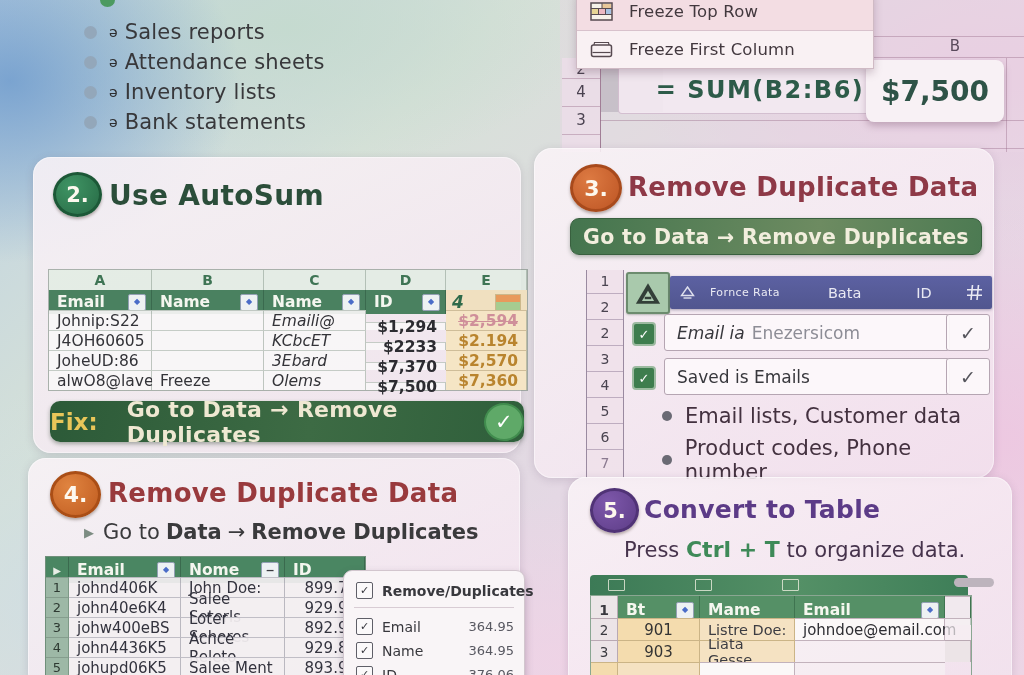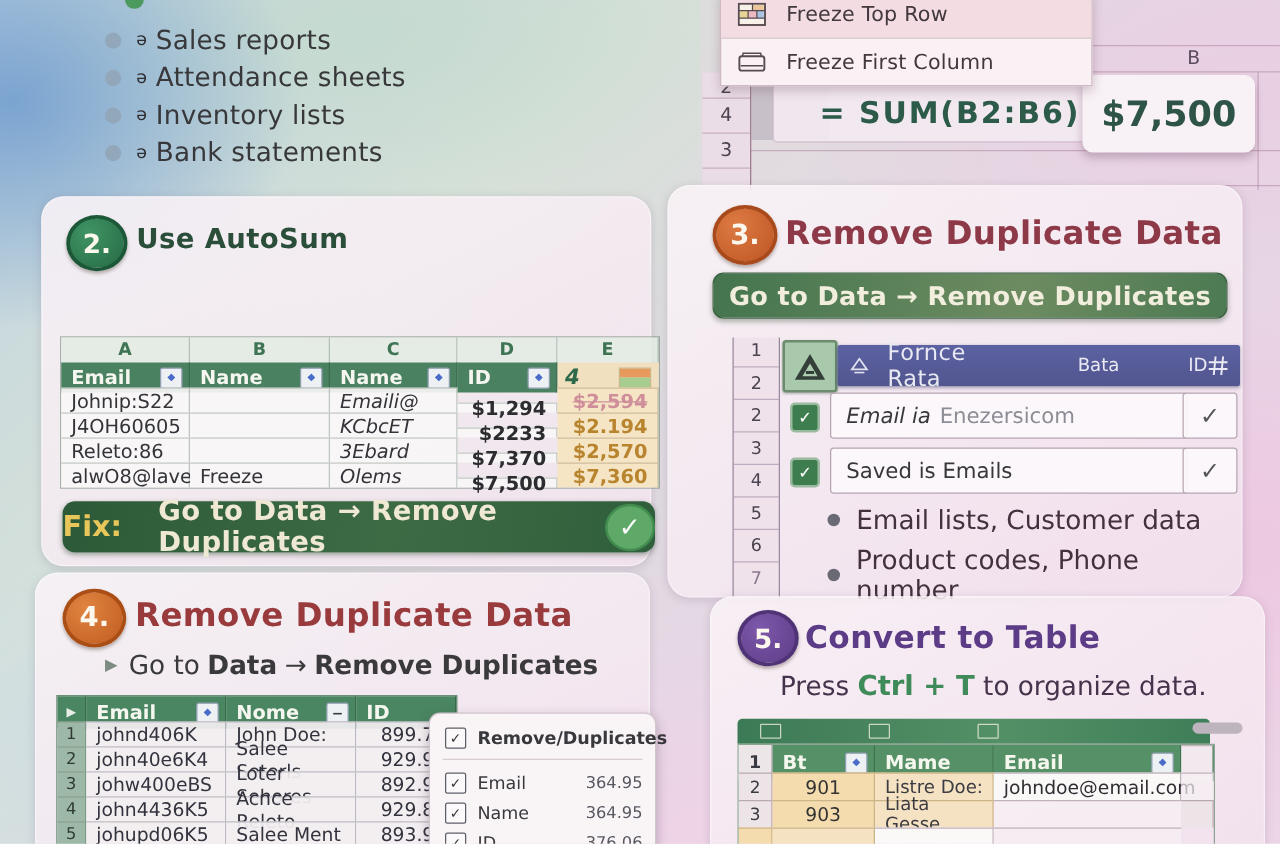--- a/index.html
+++ b/index.html
@@ -177,21 +177,21 @@
           <path d="M4 4 L4.5 1.5 L18.5 1.5 L19 4" fill="none" stroke="#574a50" stroke-width="1.2"></path>
           <path d="M2.5 11.5 H20.5" stroke="#574a50" stroke-width="1.2"></path>
         </svg>
       </span>
       <span class="mi-label">Freeze First Column</span>
     </div>
   </div>
 
   <div class="card" style="left:33px;top:157px;width:488px;height:296px;">
     <div class="badge" style="left:20px;top:15px;width:43px;height:39px;background:radial-gradient(circle at 35% 30%,#3f9464,#276a45);border:3px solid #1c5837;font-size:21px;">2.</div>
-    <div class="sec-title" style="left:76px;top:22px;font-size:22px;color:#2b4e3a;">Use AutoSum</div>
+    <div class="sec-title" style="left:76px;top:22px;font-size:28px;color:#2b4e3a;">Use AutoSum</div>
 
     <div id="t2">
       <div class="lt">A</div>
       <div class="lt">B</div>
       <div class="lt">C</div>
       <div class="lt">D</div>
       <div class="lt">E</div>
 
       <div class="hd">
         <span>Email</span>
@@ -222,21 +222,21 @@
       <div class="c" style="font-style:italic;">Emaili@</div>
       <div class="c num">$1,294</div>
       <div class="c ce struck">$2,594</div>
 
       <div class="c">J4OH60605</div>
       <div class="c"></div>
       <div class="c" style="font-style:italic;">KCbcET</div>
       <div class="c num">$2233</div>
       <div class="c ce">$2.194</div>
 
-      <div class="c">Releto:86</div>
+      <div class="c">JoheUD:86</div>
       <div class="c"></div>
       <div class="c" style="font-style:italic;">3Ebard</div>
       <div class="c num">$7,370</div>
       <div class="c ce">$2,570</div>
 
       <div class="c">alwO8@lave</div>
       <div class="c">Freeze</div>
       <div class="c" style="font-style:italic;">Olems</div>
       <div class="c num">$7,500</div>
       <div class="c ce">$7,360</div>
@@ -280,21 +280,21 @@
       </svg>
     </div>
     <div class="abs" style="left:136px;top:128px;width:322px;height:33px;background:linear-gradient(180deg,#5c61a2,#51568f);
          border-radius:2px;display:flex;align-items:center;box-shadow:0 1px 3px rgba(50,50,90,0.4);">
       <span style="margin-left:10px;display:flex;">
         <svg width="15" height="13" viewBox="0 0 15 13">
             <polygon points="7.5,1 13.5,9.5 1.5,9.5" fill="none" stroke="#dfe0ee" stroke-width="1.4"></polygon>
             <path d="M3.5 12 H11.5" stroke="#dfe0ee" stroke-width="1.4"></path>
           </svg>
       </span>
-      <span style="margin-left:15px;color:#e9e9f3;font-size:18px;letter-spacing:0.4px;">Fornce Rata</span>
+      <span style="margin-left:15px;color:#e9e9f3;font-size:11px;letter-spacing:0.4px;">Fornce Rata</span>
       <span style="margin-left:48px;color:#e9e9f3;font-size:14.5px;">Bata</span>
       <span style="margin-left:55px;color:#e9e9f3;font-size:14.5px;">ID</span>
       <span style="margin-left:auto;margin-right:9px;display:flex;">
         <svg width="17" height="15" viewBox="0 0 17 15">
             <path d="M6.5 0 L5 15 M12.5 0 L11 15 M1 4.8 H16 M1 10.2 H16" stroke="#e9e9f3" stroke-width="1.6"></path>
           </svg>
       </span>
     </div>
 
     <span class="chk-green abs" style="left:98px;top:174px;">✓</span>

